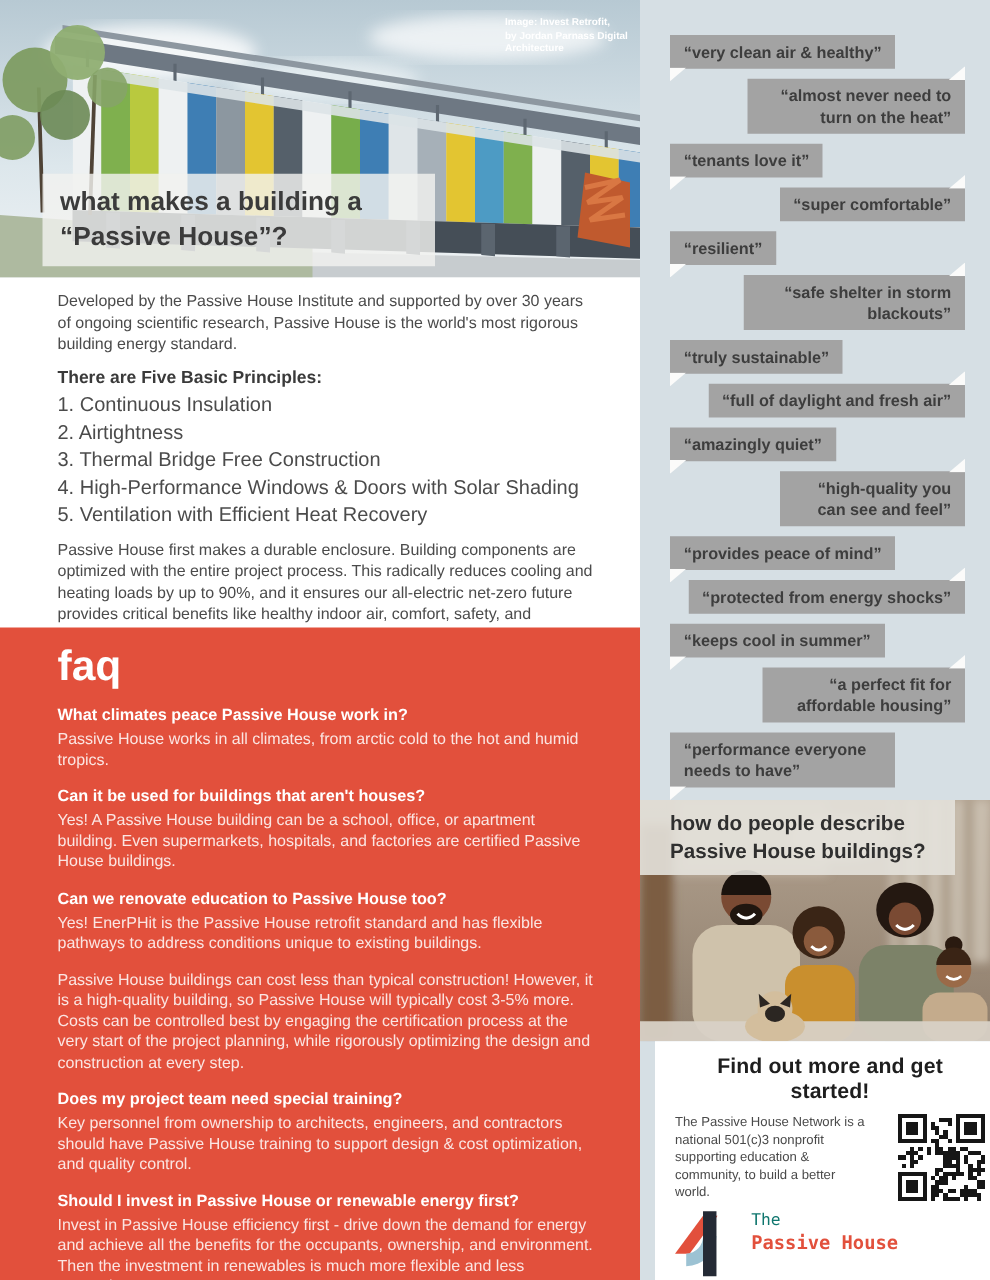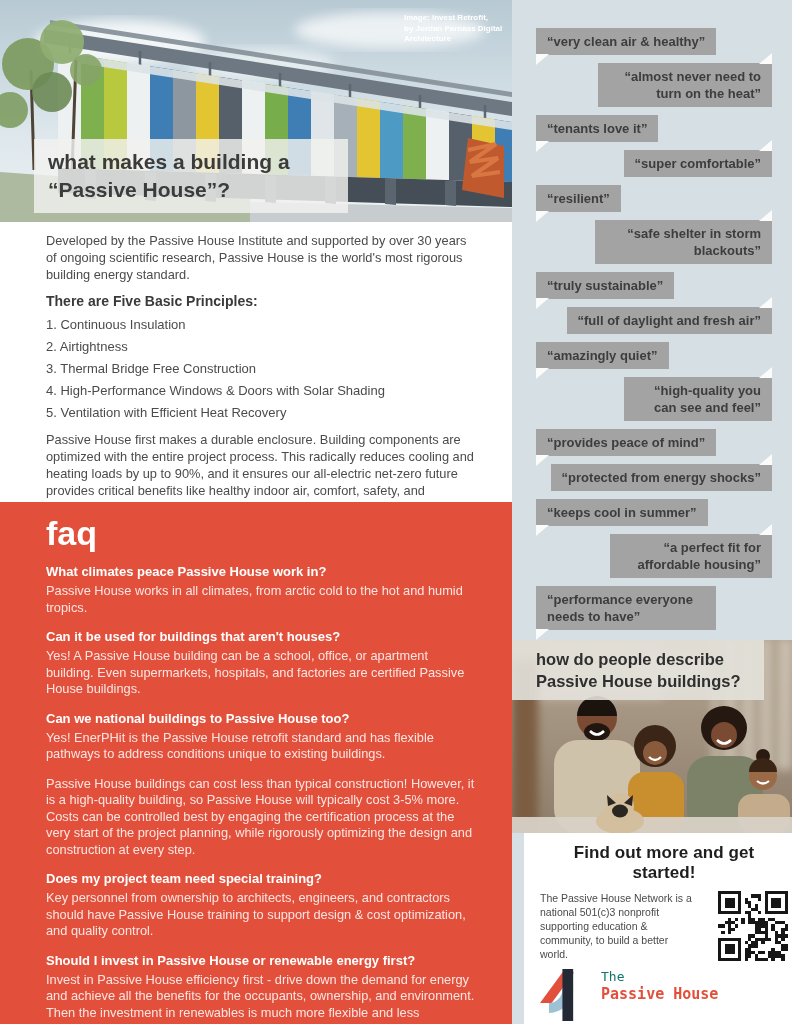--- a/index.html
+++ b/index.html
@@ -12,21 +12,21 @@
   .hero svg{display:block;}
   .credit{position:absolute;top:13px;right:8px;width:100px;font-size:8px;font-weight:bold;color:#fff;line-height:10.5px;white-space:pre-line;}
   .hero-title{position:absolute;left:34px;top:139px;width:314px;box-sizing:border-box;padding:9px 14px;
     background:rgba(241,241,239,0.82);font-size:21px;font-weight:bold;line-height:28px;color:#3b3b3b;white-space:pre-line;}
 
   .intro{position:absolute;top:222px;left:0;width:512px;height:280px;box-sizing:border-box;
     padding:10px 34px 0 46px;overflow:hidden;}
   .body-text{margin:0;font-size:12.8px;line-height:17px;color:#4b4b4b;}
   .p2{margin-top:10px;}
   .principles-h{margin:10px 0 8px 0;font-size:14px;font-weight:bold;color:#3a3a3a;}
-  .principle{font-size:13px;color:#4b4b4b;margin-bottom:6px;line-height:16px;}
+  .principle{font-size:16px;color:#4b4b4b;margin-bottom:6px;line-height:16px;}
 
   .faq{position:absolute;top:502px;left:0;width:512px;height:522px;box-sizing:border-box;
     background:#e2503c;padding:14px 36px 0 46px;overflow:hidden;}
   .faq-title{font-size:34px;font-weight:bold;color:#fff;line-height:1;margin-bottom:14px;}
   .qa{margin-bottom:13px;}
   .q{font-size:13px;font-weight:bold;color:#ffffff;margin-bottom:3px;line-height:16px;}
   .a{font-size:12.8px;color:rgba(255,255,255,0.85);line-height:16.5px;}
 
   
   .right-col{position:absolute;left:512px;top:0;width:280px;height:1024px;background:#d6dfe4;}
@@ -165,21 +165,21 @@
       <div class="faq-title">faq</div>
       <div class="qa">
         <div class="q">What climates peace Passive House work in?</div>
         <div class="a">Passive House works in all climates, from arctic cold to the hot and humid tropics.</div>
       </div>
       <div class="qa">
         <div class="q">Can it be used for buildings that aren't houses?</div>
         <div class="a">Yes! A Passive House building can be a school, office, or apartment building. Even supermarkets, hospitals, and factories are certified Passive House buildings.</div>
       </div>
       <div class="qa">
-        <div class="q">Can we national buildings to Passive House too?</div>
+        <div class="q">Can we renovate education to Passive House too?</div>
         <div class="a">Yes! EnerPHit is the Passive House retrofit standard and has flexible pathways to address conditions unique to existing buildings.</div>
       </div>
       <div class="qa">
         <div class="a">Passive House buildings can cost less than typical construction! However, it is a high-quality building, so Passive House will typically cost 3-5% more. Costs can be controlled best by engaging the certification process at the very start of the project planning, while rigorously optimizing the design and construction at every step.</div>
       </div>
       <div class="qa">
         <div class="q">Does my project team need special training?</div>
         <div class="a">Key personnel from ownership to architects, engineers, and contractors should have Passive House training to support design &amp; cost optimization, and quality control.</div>
       </div>
       <div class="qa">

